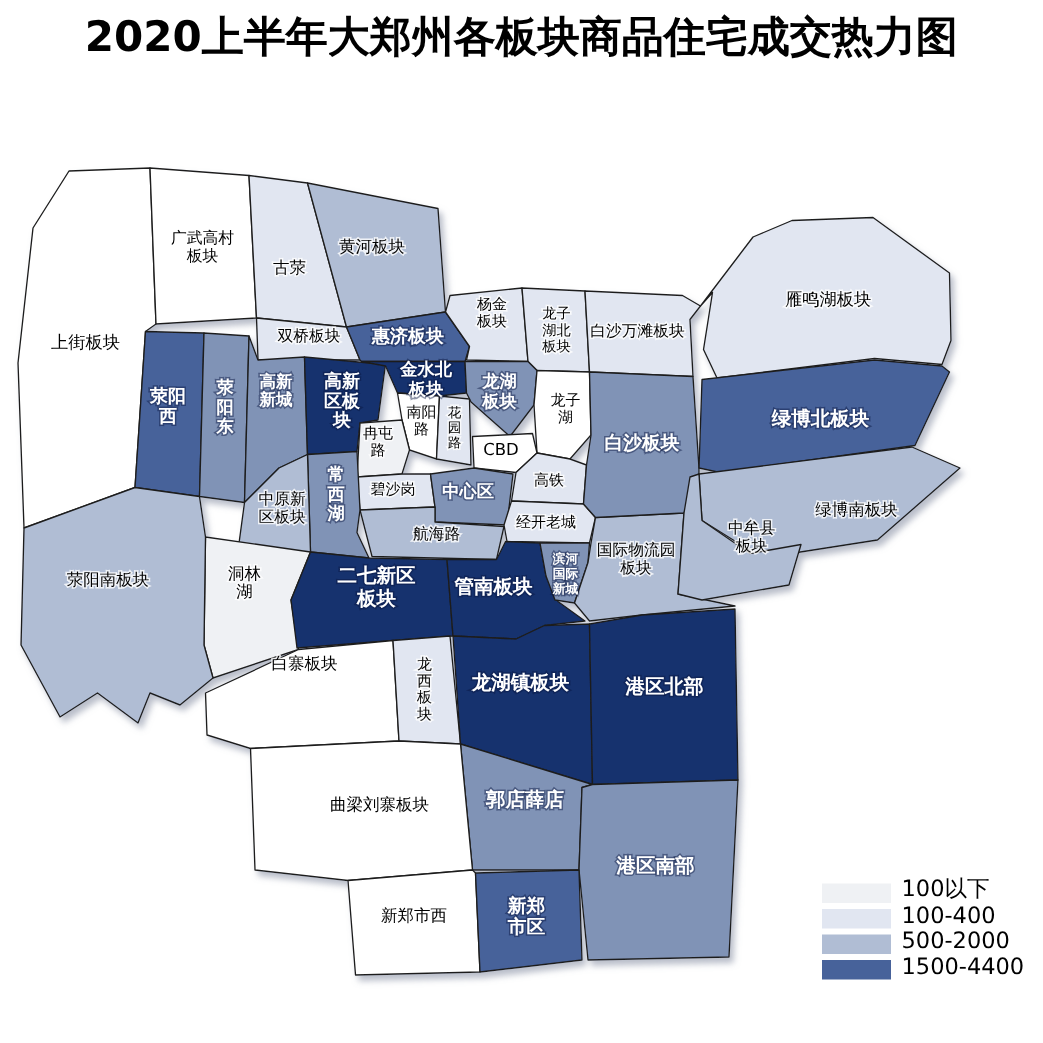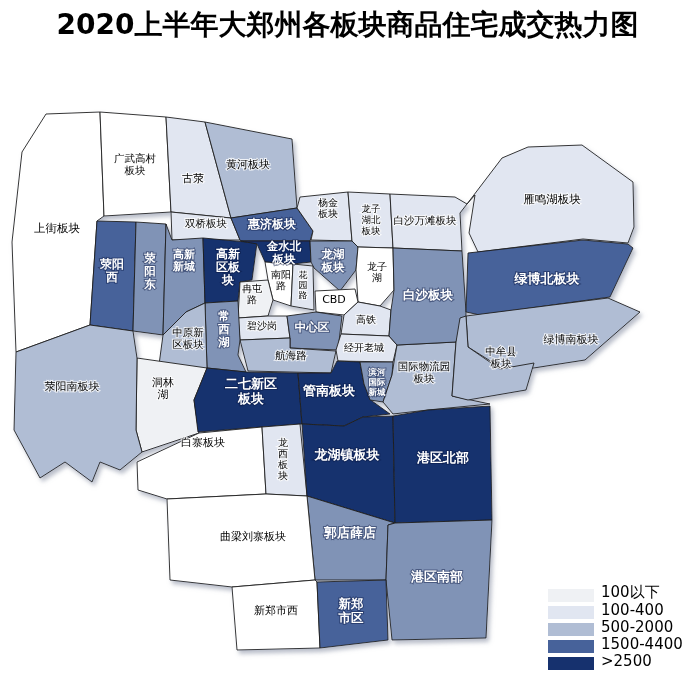--- a/index.html
+++ b/index.html
@@ -137,18 +137,14 @@
         <span class="llb">100-400</span>
       </div>
       <div class="lrow">
         <span class="lsw" style="background: rgb(176, 189, 212);"></span>
         <span class="llb">500-2000</span>
       </div>
       <div class="lrow">
         <span class="lsw" style="background: rgb(71, 98, 154);"></span>
         <span class="llb">1500-4400</span>
       </div>
-      <div class="lrow">
-        <span class="lsw" style="background: rgb(22, 49, 110);"></span>
-        <span class="llb">&gt;2500</span>
-      </div>
     </div>
 </div>
 
 </body></html>

